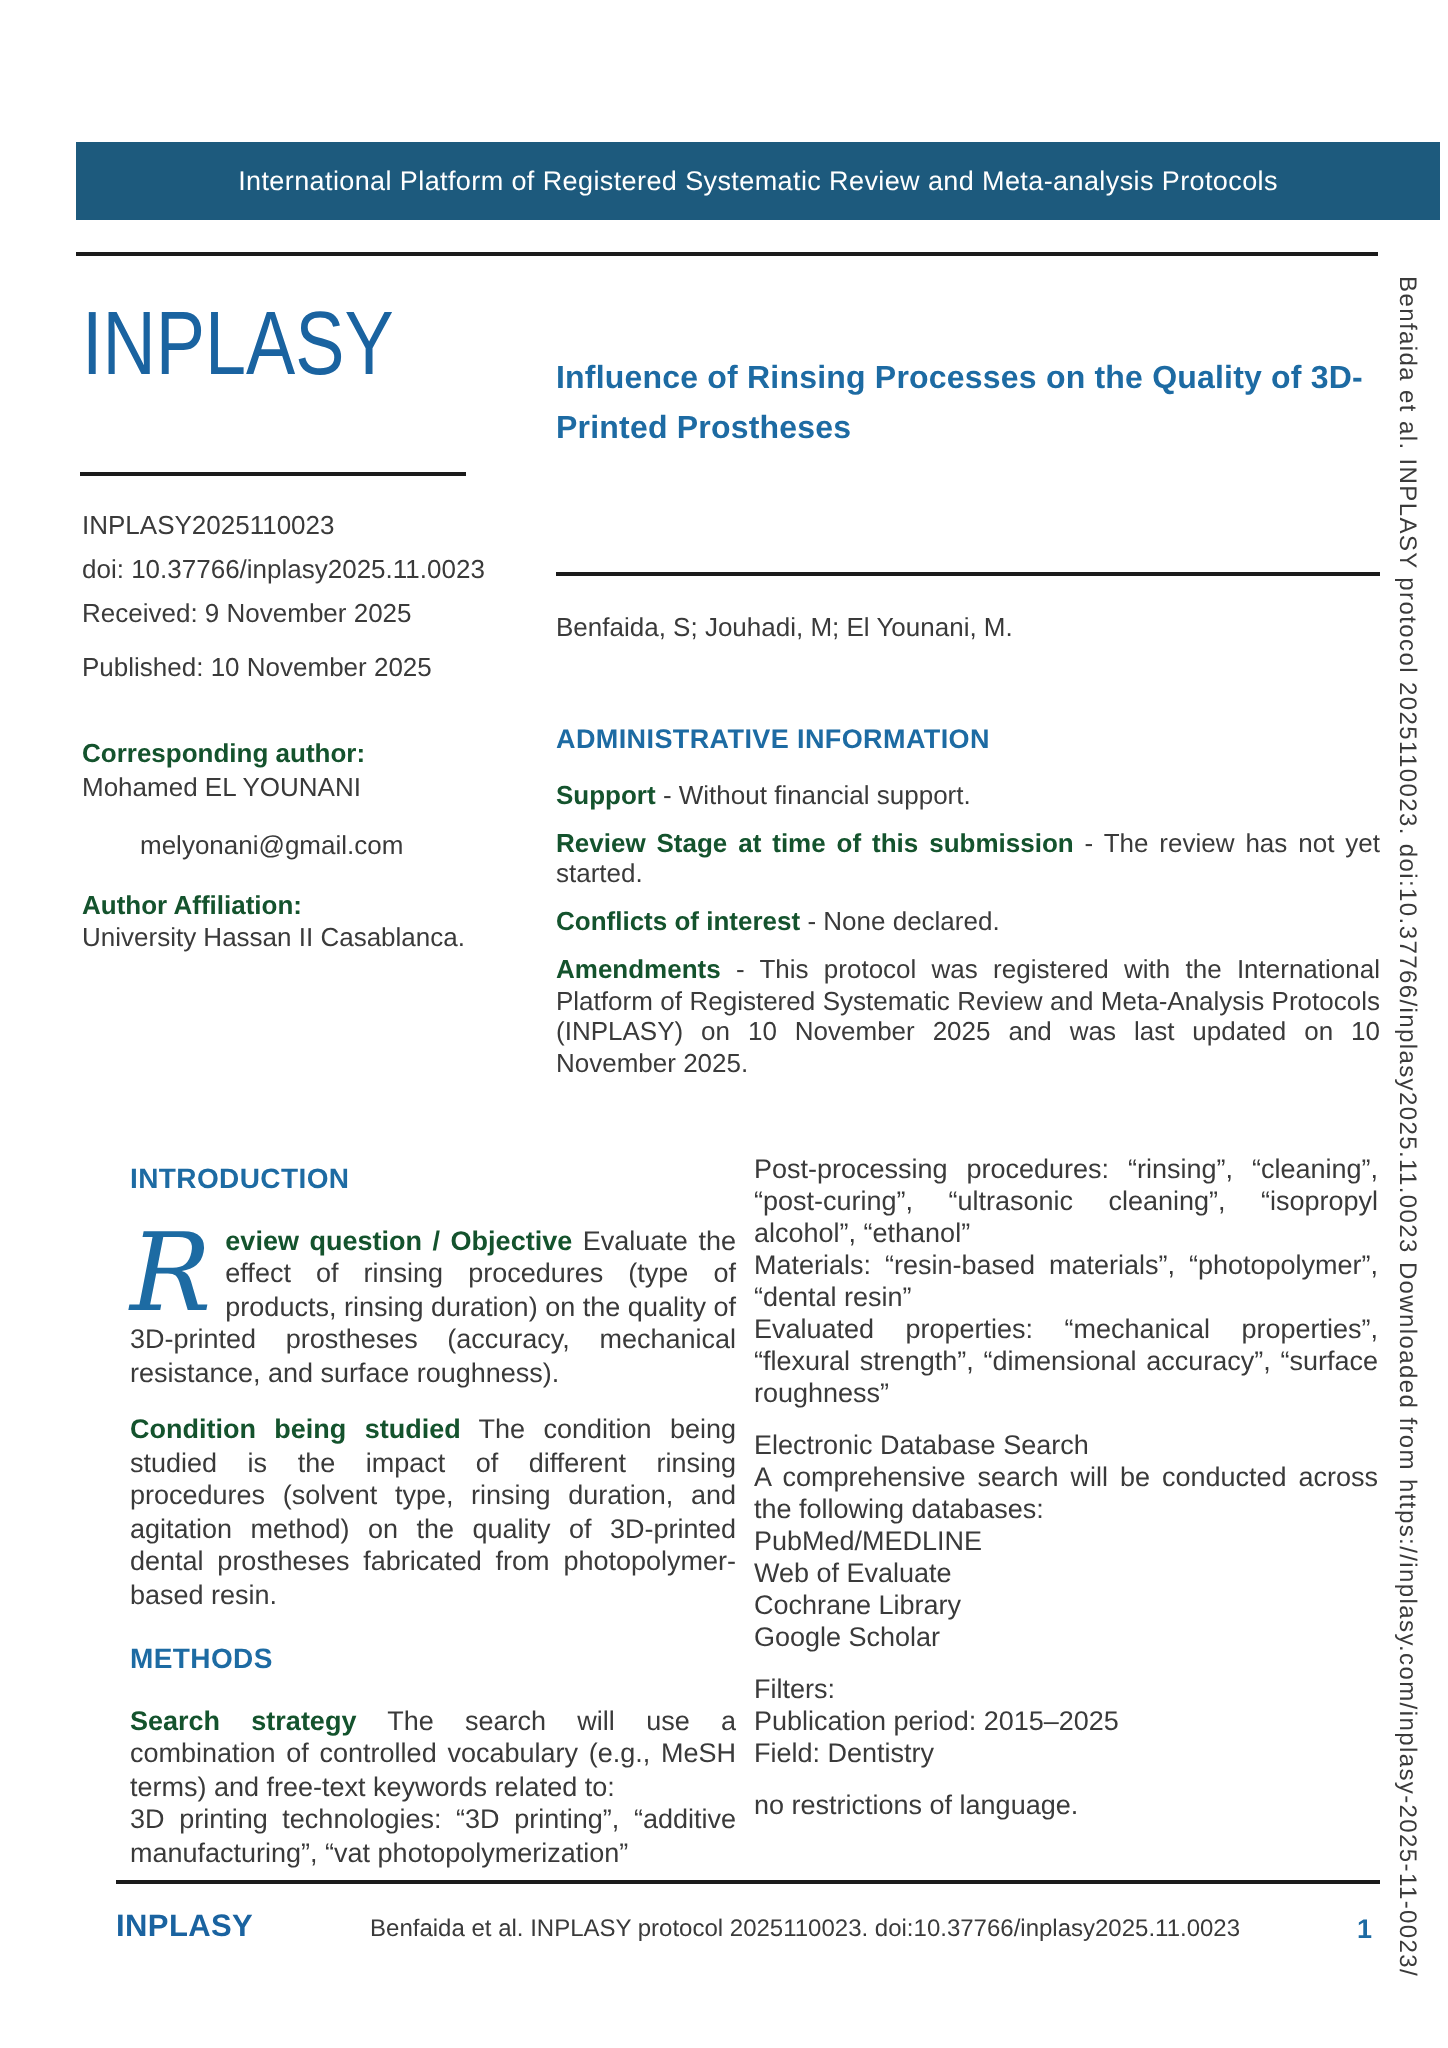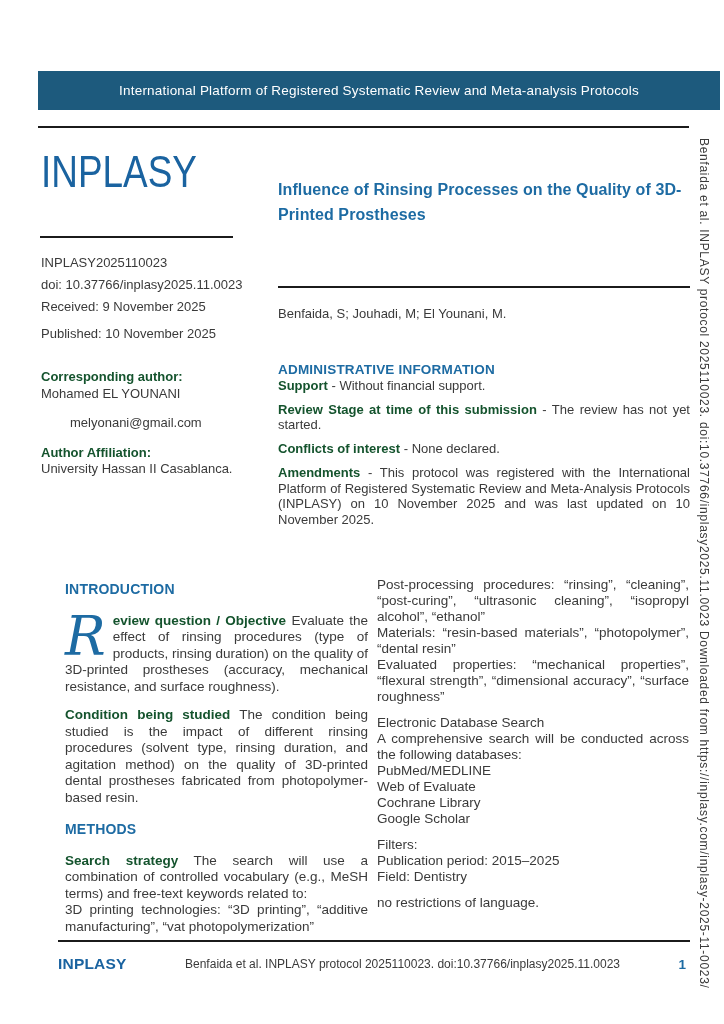--- a/index.html
+++ b/index.html
@@ -34,21 +34,21 @@
   .contact .email{margin-top:13px;padding-left:29px;}
   .contact .affl{margin-top:14px;}
   
   .title{
     left:278px;top:177px;width:418px;font-size:16px;font-weight:bold;
     color:#1d6ba3;line-height:25px;letter-spacing:.1px;
   }
   .authors{left:278px;top:306px;width:412px;font-size:13px;}
   
   .admin{left:278px;top:362px;width:412px;font-size:13px;line-height:15.5px;}
-  .admin .hd{color:#1d6ba3;font-weight:bold;font-size:13.5px;letter-spacing:.2px;}
+  .admin .hd{color:#1d6ba3;font-weight:bold;font-size:13.5px;margin-bottom:12px;letter-spacing:.2px;}
   .admin p{margin:0 0 8.5px 0;text-align:justify;}
   
   .col{font-size:13.5px;line-height:16.5px;}
   .col-left{left:65px;top:581px;width:303px;}
   .col-right{left:377px;top:577px;width:312px;line-height:16px;}
   .col .hd{color:#1d6ba3;font-weight:bold;font-size:14px;letter-spacing:.2px;}
   .col p{margin:0;text-align:justify;}
   .col-left .p1{margin-top:15px;}
   .col-left .p2{margin-top:12px;}
   .col-left .hd2{margin-top:15px;}

